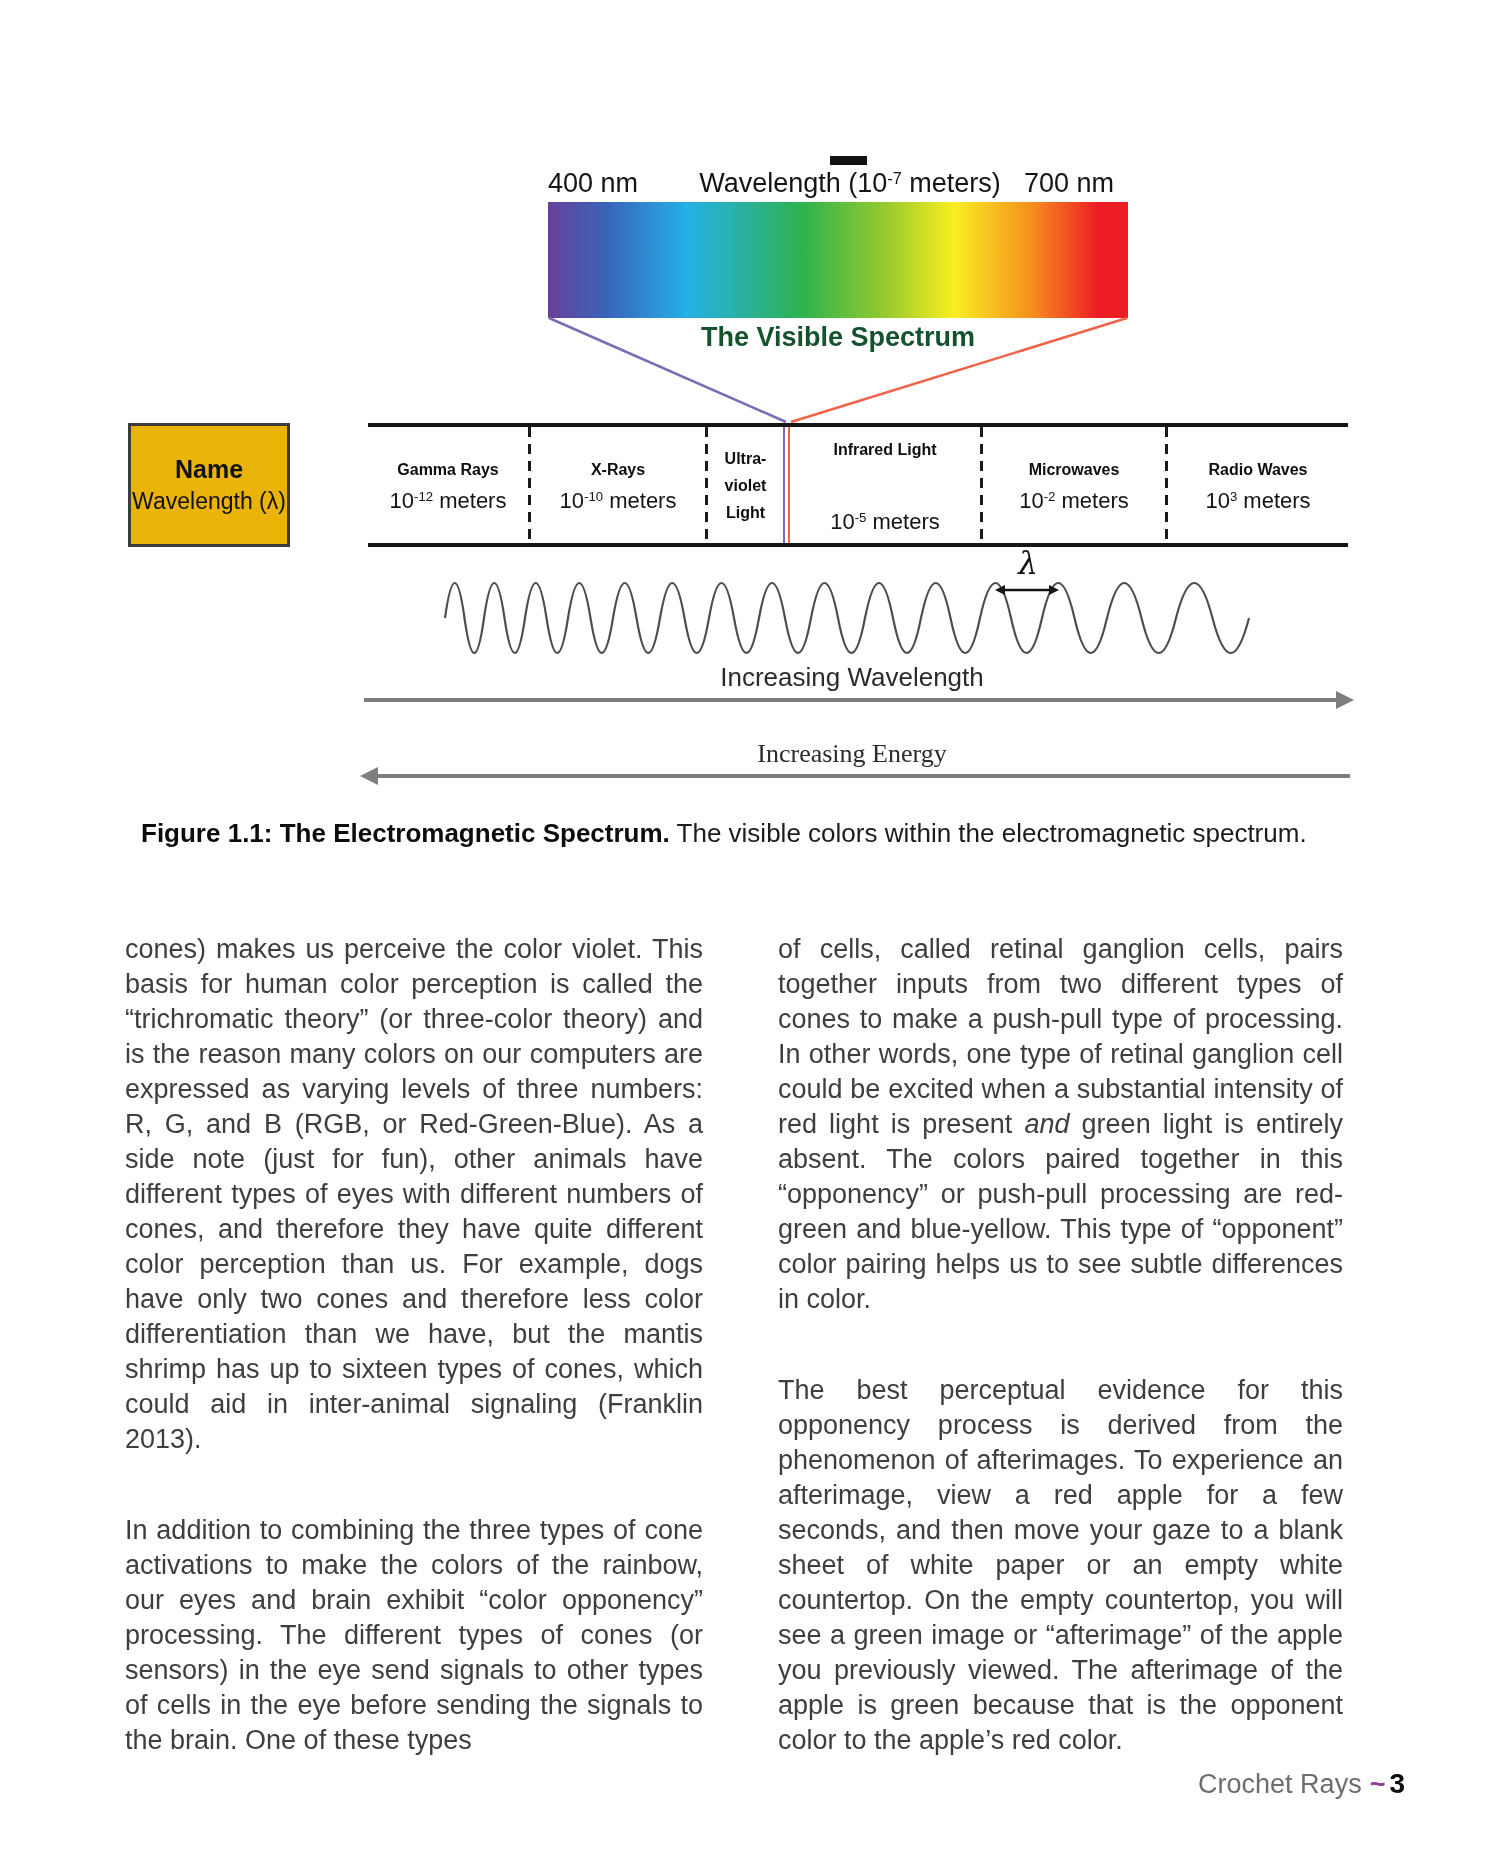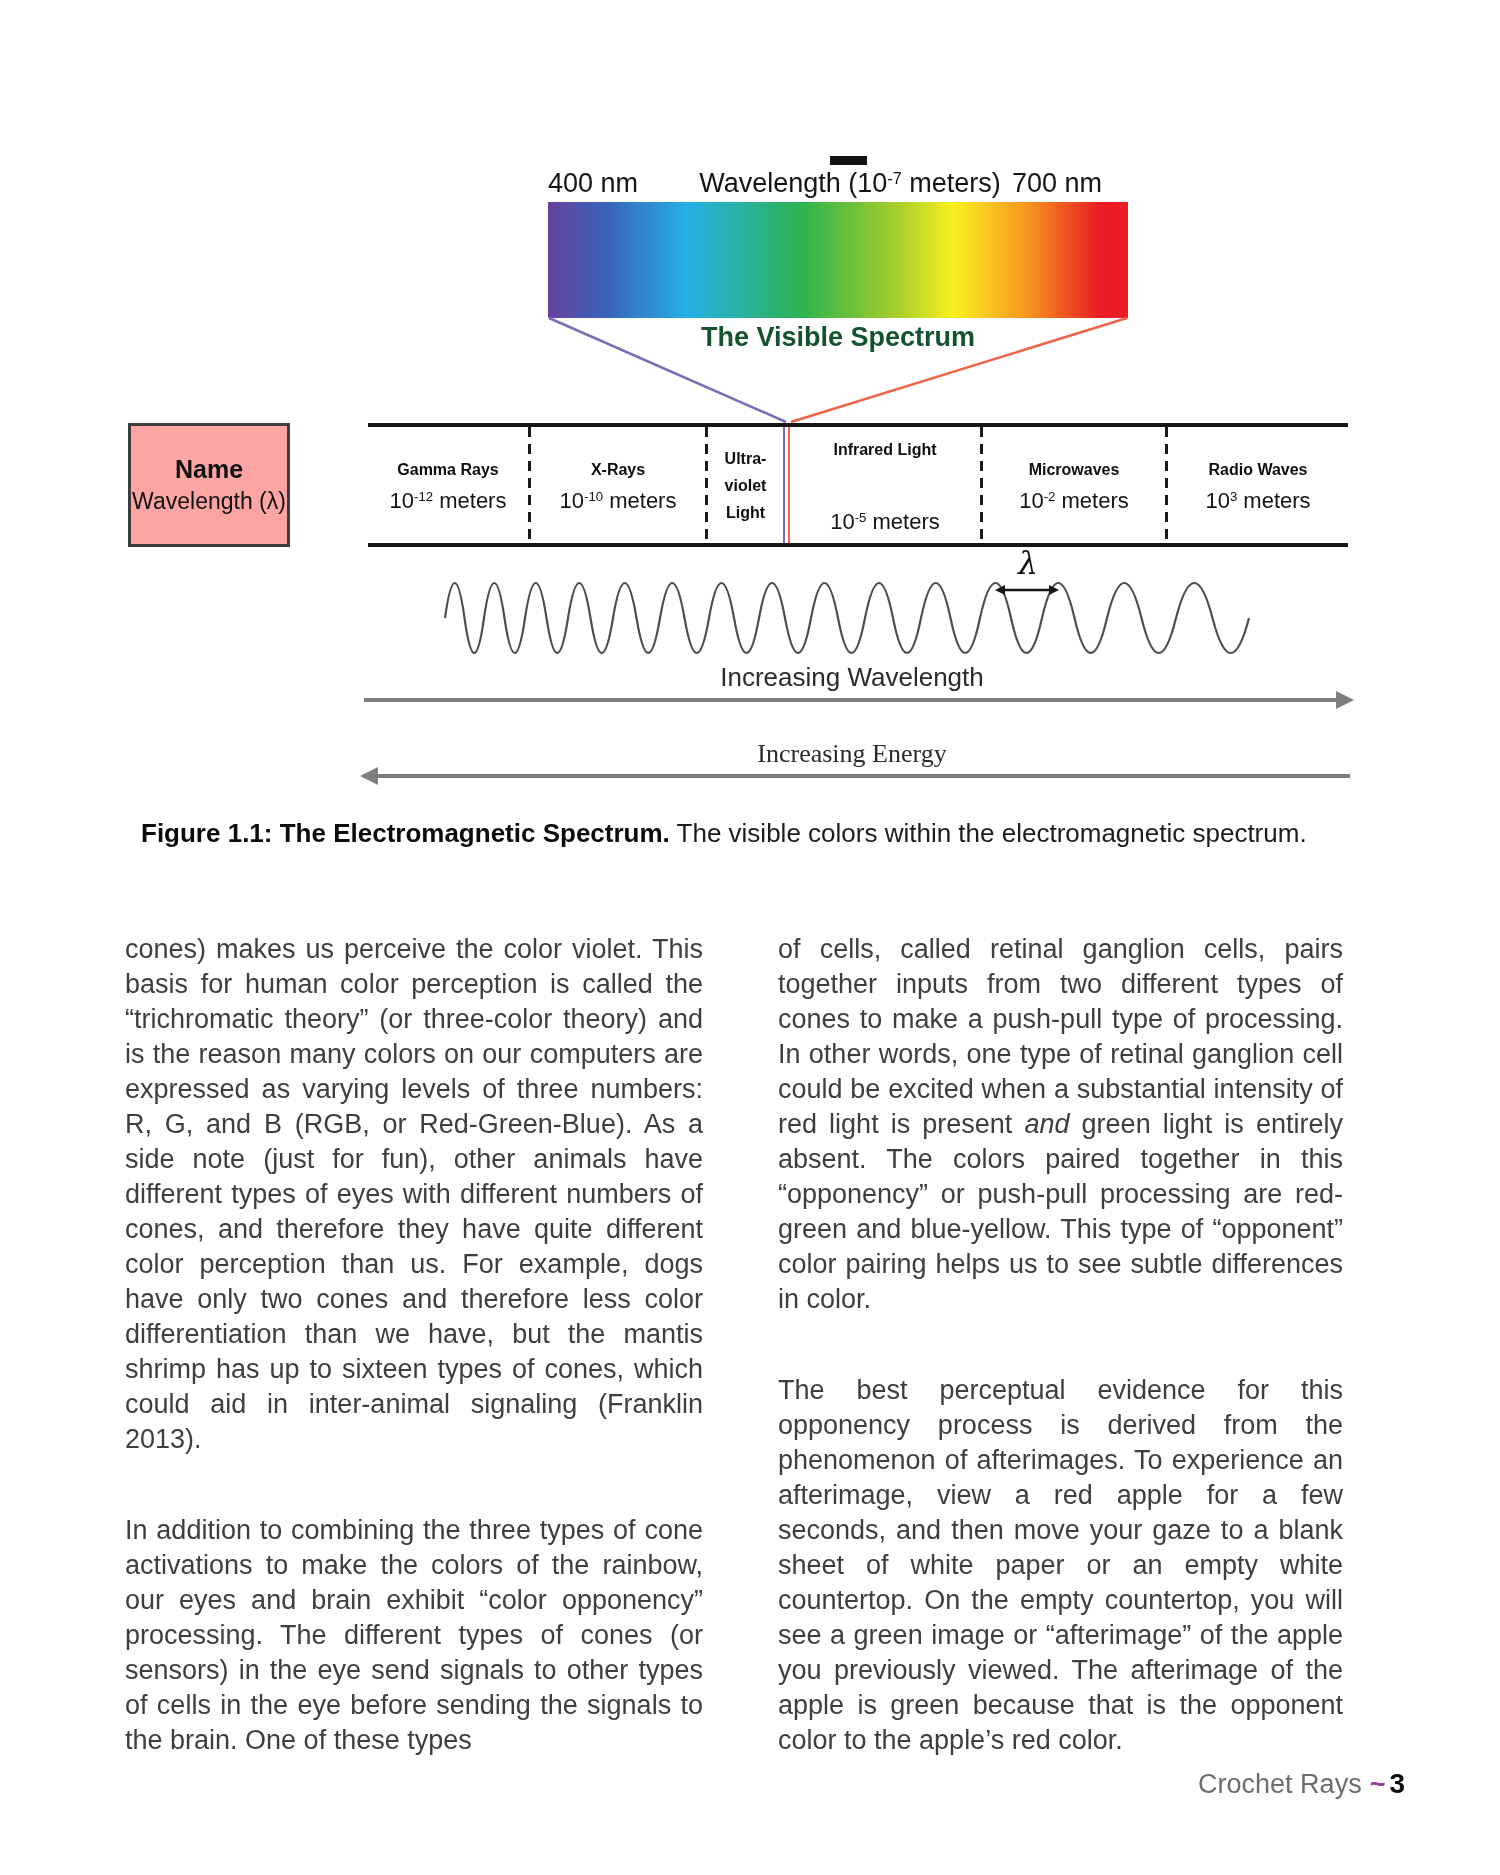--- a/index.html
+++ b/index.html
@@ -5,38 +5,38 @@
   html,body{margin:0;padding:0;background:#fff;}
   .page{position:relative;width:1500px;height:1875px;background:#fff;
         font-family:"Liberation Sans",sans-serif;overflow:hidden;color:#111;}
 
   
   .figure-area{position:absolute;inset:0;height:900px;}
   .scale-dash{position:absolute;left:830px;top:156px;width:37px;height:9px;background:#121212;}
   .lbl{position:absolute;top:168px;font-size:27px;color:#141414;white-space:nowrap;}
   .lbl-400{left:548px;}
   .lbl-wavelength{left:660px;width:380px;text-align:center;white-space:nowrap;}
-  .lbl-700{left:1002px;width:110px;text-align:center;}
+  .lbl-700{left:1024px;width:110px;}
   sup.exp{font-size:0.6em;position:relative;top:-0.5em;vertical-align:baseline;line-height:0;}
   .spectrum-bar{position:absolute;left:548px;top:202px;width:580px;height:116px;
     background:linear-gradient(90deg,
       var(--violet,#67419c) 0%,
       var(--blue,#3a63b8) 10%,
       var(--cyan,#25b0e8) 24%,
       var(--green,#2eb34d) 44%,
       var(--yellow-green,#9ecb2d) 59%,
       var(--yellow,#f9ef21) 70%,
       var(--orange,#f6921e) 83%,
       var(--red,#ec1c24) 95%);}
   .spectrum-title{position:absolute;left:548px;top:322px;width:580px;text-align:center;
       font-size:27px;font-weight:700;color:#14532d;}
   svg.overlay{position:absolute;left:0;top:0;pointer-events:none;}
 
   .name-box{position:absolute;left:128px;top:423px;width:162px;height:124px;box-sizing:border-box;
-      border:3px solid #3c3c3c;background:#fca5a5;display:flex;flex-direction:column;
+      border:3px solid #3c3c3c;background:#eab308;display:flex;flex-direction:column;
       justify-content:center;align-items:center;text-align:center;}
   .nb-line1{font-weight:700;font-size:25px;}
   .nb-line2{font-size:23px;margin-top:4px;}
 
   .em-table{position:absolute;left:368px;top:423px;width:980px;height:124px;box-sizing:border-box;
       border-top:4px solid #161616;border-bottom:4px solid #161616;display:flex;align-items:stretch;}
   .band{display:flex;flex-direction:column;justify-content:center;align-items:center;
       text-align:center;padding:0;}
   .band .band-name{font-weight:700;font-size:16px;line-height:27px;color:#0e0e0e;}
   .band .band-value{font-size:22px;margin-top:5px;color:#141414;}

